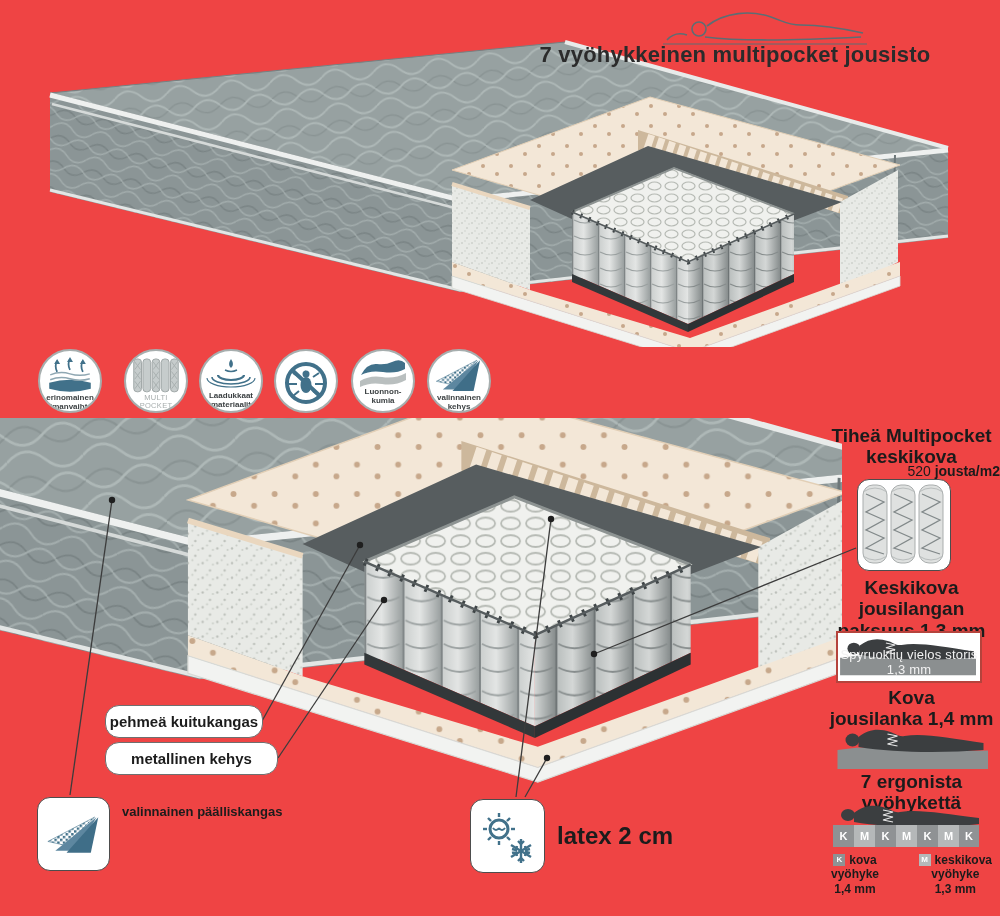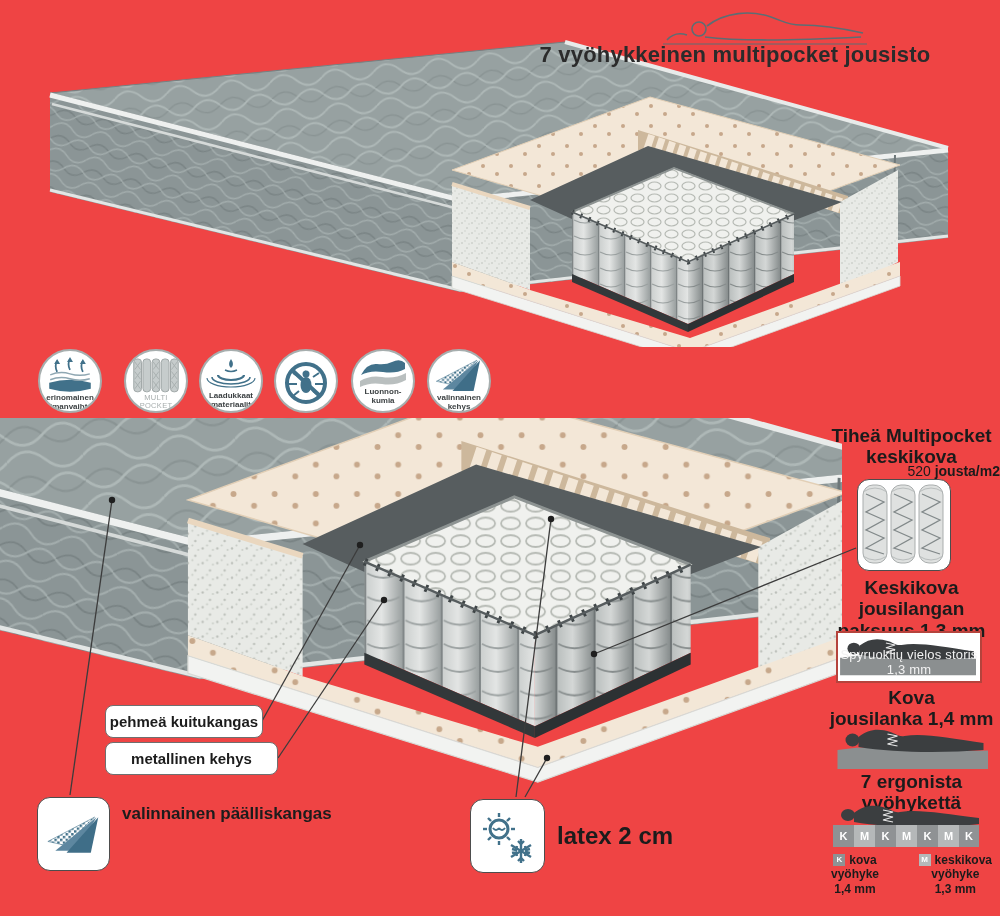--- a/index.html
+++ b/index.html
@@ -12,26 +12,26 @@
          color:#2b2b2b;letter-spacing:.2px;}
   
   .feat{width:64px;height:64px;border:2px solid #a6aeae;border-radius:50%;background:#fff;
         top:349px;display:flex;flex-direction:column;align-items:center;justify-content:flex-start;
         box-sizing:border-box;overflow:hidden;}
   .feat svg{margin-top:6px;}
   .flabel{font-size:8px;font-weight:bold;line-height:1.15;text-align:center;color:#3a3f41;
           width:54px;margin-top:0px;}
   .flabel.gray{color:#a7adad;font-weight:normal;font-size:7.5px;letter-spacing:.3px;}
   
-  .cbox{background:#fff;border:1.4px solid #6f6f6f;border-radius:8px;display:flex;
+  .cbox{background:#fff;border:1.4px solid #6f6f6f;border-radius:14px;display:flex;
         align-items:center;justify-content:center;font-size:15px;font-weight:bold;color:#1c1c1c;
         box-sizing:border-box;}
   .ibox{background:#fff;border:1.6px solid #4d4d4d;border-radius:13px;box-sizing:border-box;
         display:flex;align-items:center;justify-content:center;}
-  .freelabel{font-size:17px;font-weight:bold;color:#1c1c1c;}
+  .freelabel{font-size:13px;font-weight:bold;color:#1c1c1c;}
   
   .rcol{left:823px;top:425px;width:177px;height:486px;}
   .rhead{position:absolute;width:100%;text-align:center;font-weight:bold;color:#1b1b1b;
          font-size:19px;line-height:1.12;}
   .density{position:absolute;width:100%;text-align:right;font-size:14px;color:#1b1b1b;}
   .density b{font-weight:bold;}
   .springbox{position:absolute;border:1.6px solid #4d4d4d;border-radius:12px;background:#fff;}
   .redbox{position:absolute;border:2px solid #b5433c;background:#fff;overflow:hidden;}
   .redbox .cap{position:absolute;left:0;right:0;bottom:4px;text-align:center;font-size:13px;
                color:#f2f2f2;letter-spacing:.2px;}

